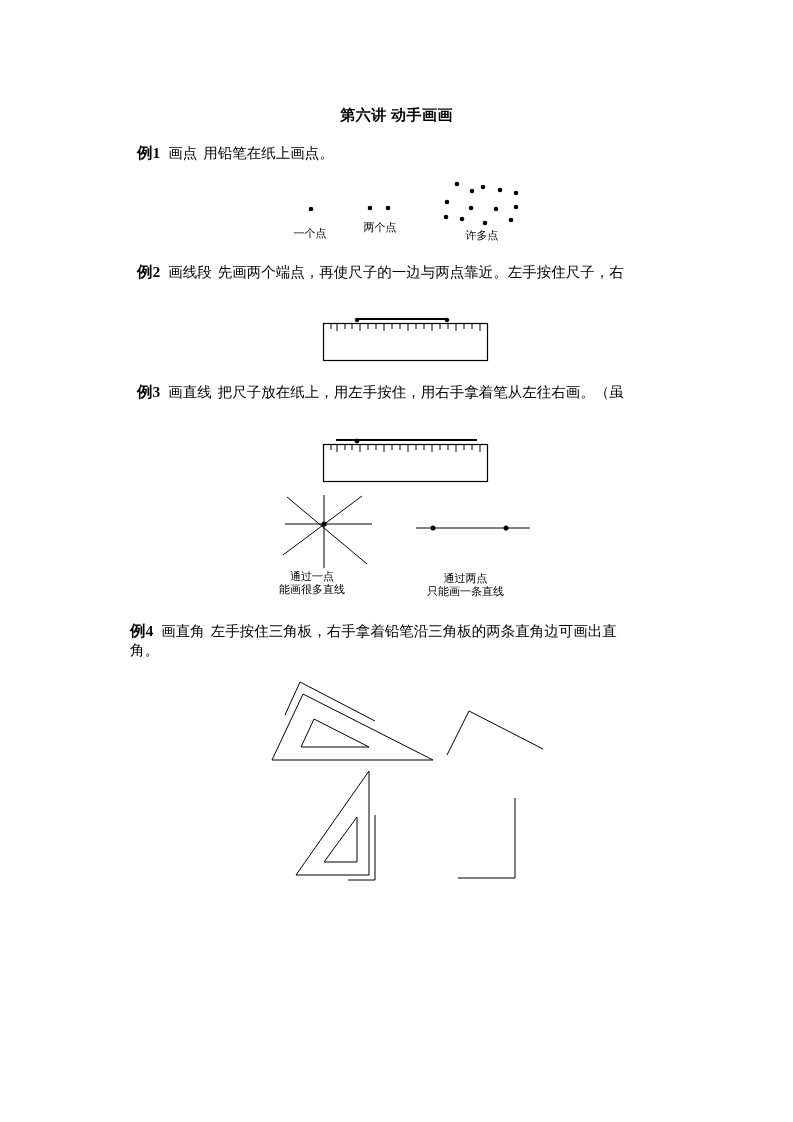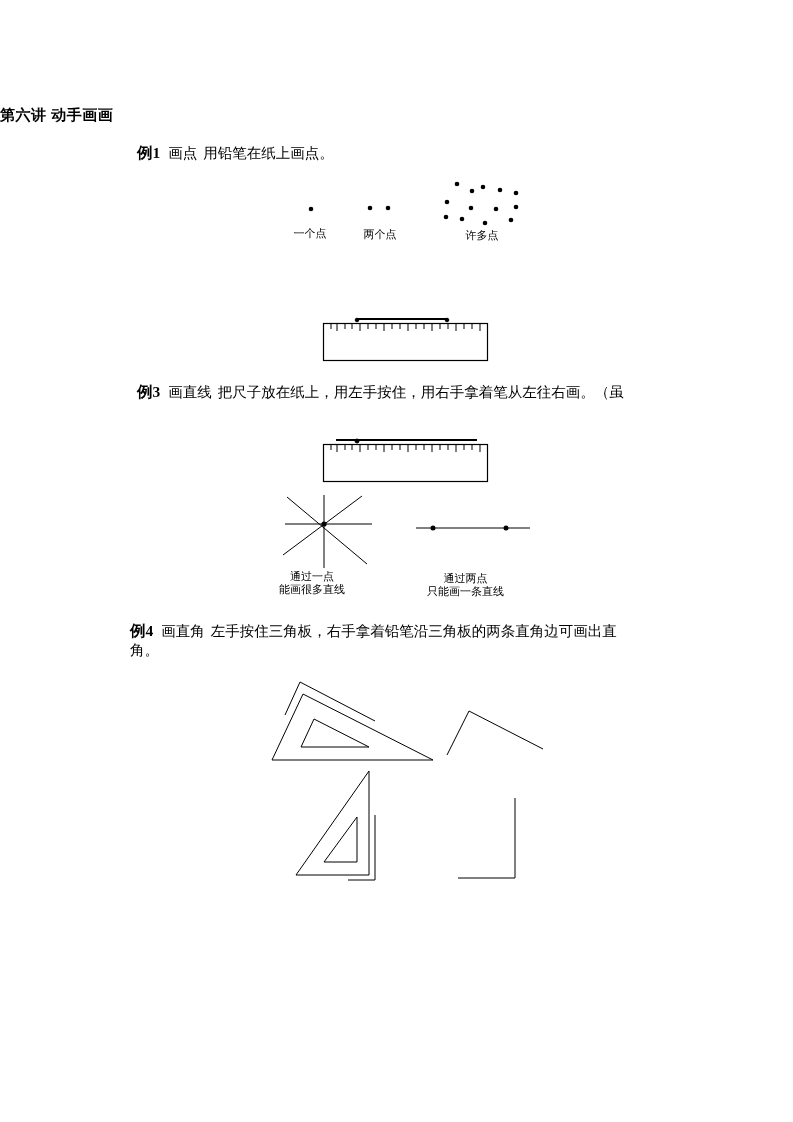--- a/index.html
+++ b/index.html
@@ -1,40 +1,41 @@
 <!DOCTYPE html>
 <html><head>
   <meta charset="utf-8">
   <style>
     html, body { margin: 0; padding: 0; background: #ffffff; }
     body { width: 793px; height: 1122px; position: relative; overflow: hidden;
            font-family: "DejaVu Sans", "Liberation Sans", sans-serif; color: #000; }
     .abs { position: absolute; }
-    .title { left: 0; width: 793px; top: 106px; font-size: 15px; font-weight: bold;
-             font-family: Liberation Sans, sans-serif; letter-spacing: 0.5px; }
+    .title { left: 0; width: 793px; top: 106px; text-align: center; font-size: 15px; font-weight: bold;
+             font-family: Liberation Serif, serif; letter-spacing: 0.5px; }
     .para { font-size: 14.5px; line-height: 19px; }
     .para b { font-family: "Liberation Serif", "DejaVu Serif", serif; font-weight: bold; font-size: 15.5px; margin-right: 8px; }
     .para .head { margin-right: 6px; }
     .lbl { font-size: 11px; line-height: 13px; text-align: center; white-space: nowrap; }
     svg { position: absolute; left: 0; top: 0; }
   </style>
 </head>
 <body>
 
 <div class="abs title">第六讲  动手画画</div>
 
 <div class="abs para" style="left:137px; top:143px;">
   <b>例1</b><span class="head">画点</span><span>用铅笔在纸上画点。</span>
 </div>
 
 <div class="abs lbl" style="left:290px; top:227px; width:40px;">一个点</div>
-<div class="abs lbl" style="left:358px; top:228px; width:44px;">两个点</div>
+<div class="abs lbl" style="left:358px; top:221px; width:44px;">两个点</div>
 <div class="abs lbl" style="left:460px; top:229px; width:44px;">许多点</div>
 
 <div class="abs para" style="left:137px; top:262px; width:540px;">
+  <div><b>例2</b><span class="head">画线段</span><span>先画两个端点，再使尺子的一边与两点靠近。左手按住尺子，右</span></div>
 </div>
 
 <div class="abs para" style="left:137px; top:382px; width:540px;">
   <div><b>例3</b><span class="head">画直线</span><span>把尺子放在纸上，用左手按住，用右手拿着笔从左往右画。（虽</span></div>
 </div>
 
 <div class="abs lbl" style="left:267px; top:570px; width:90px;">
   <div>通过一点</div>
   <div>能画很多直线</div>
 </div>

